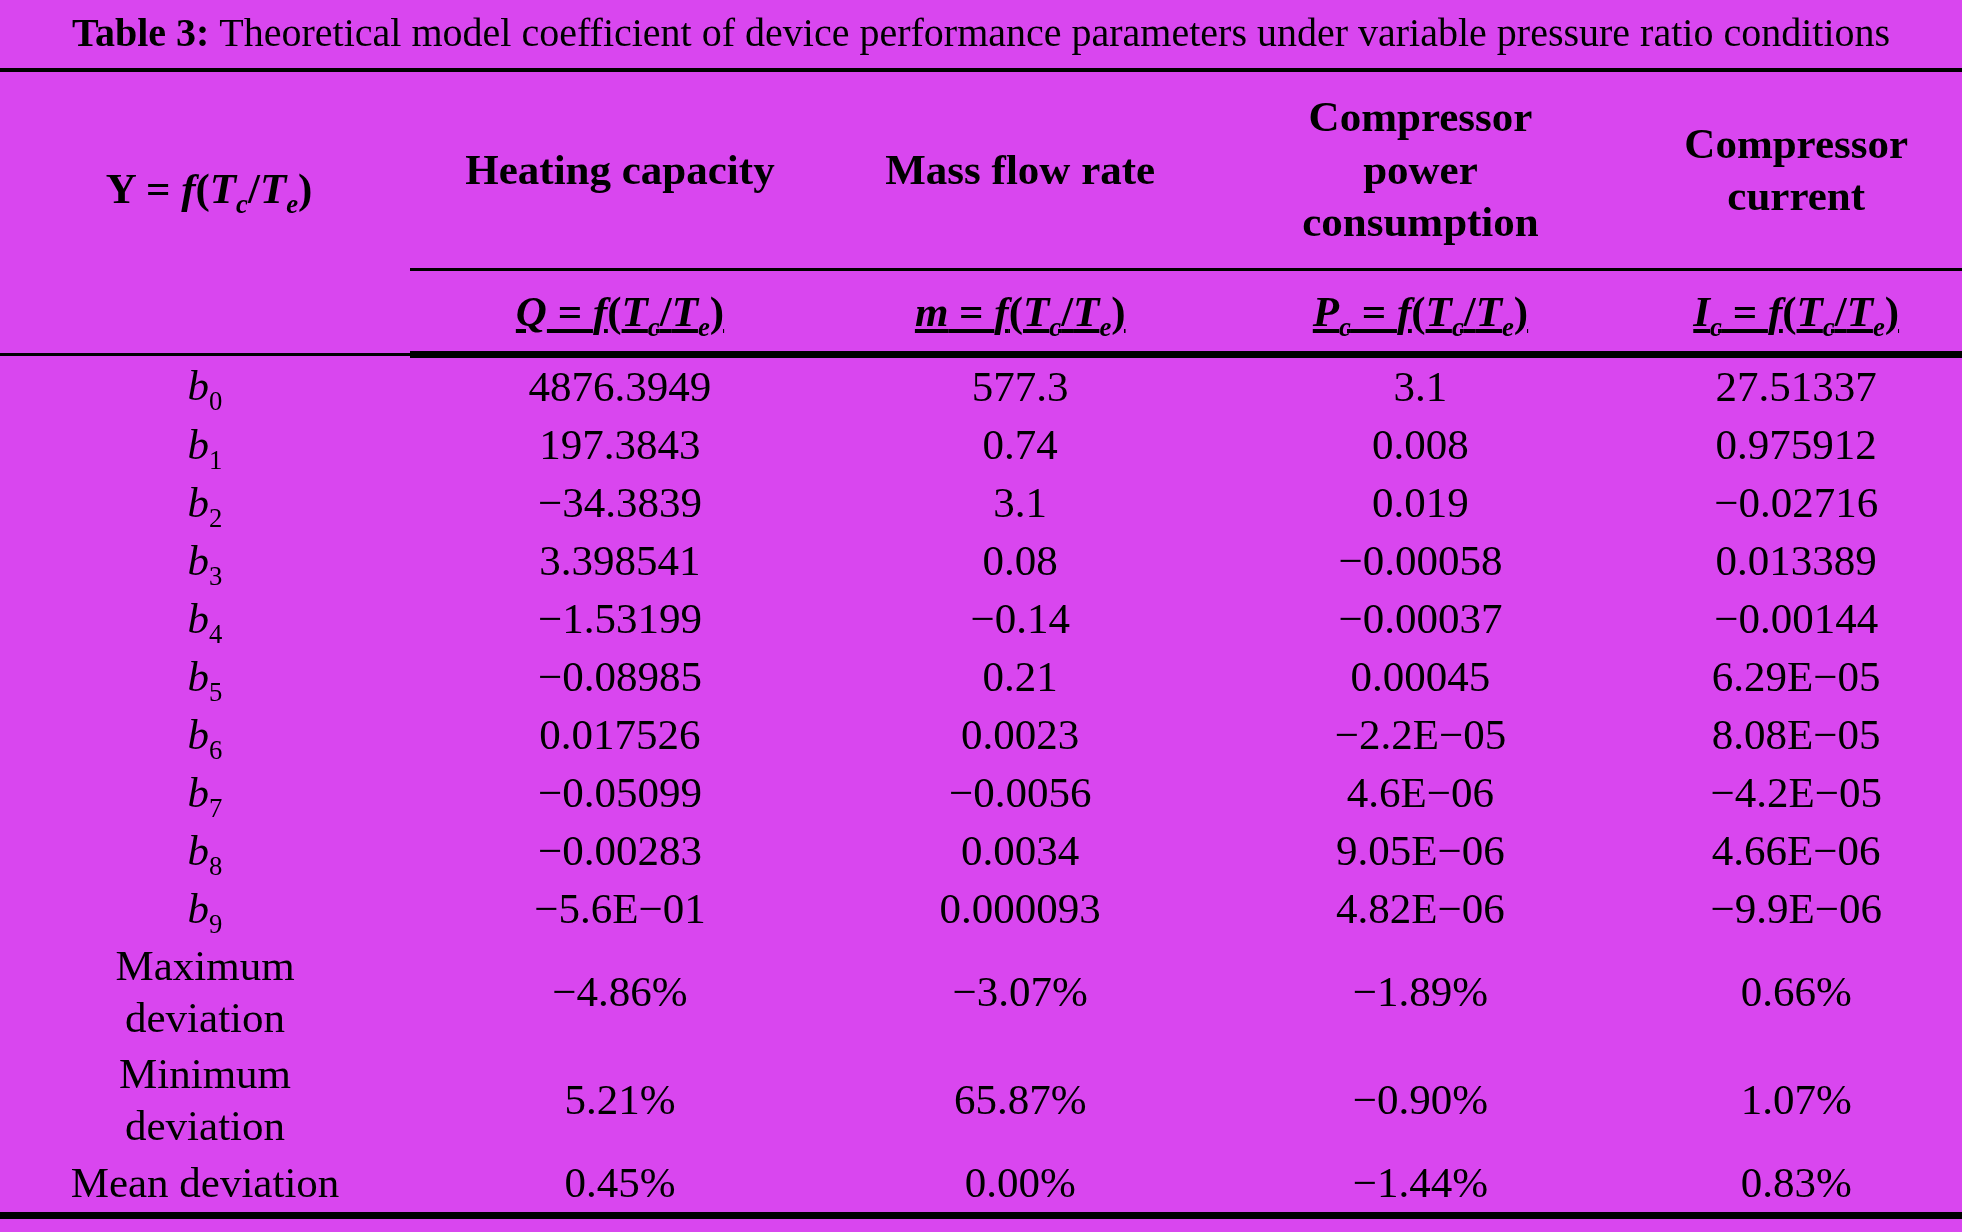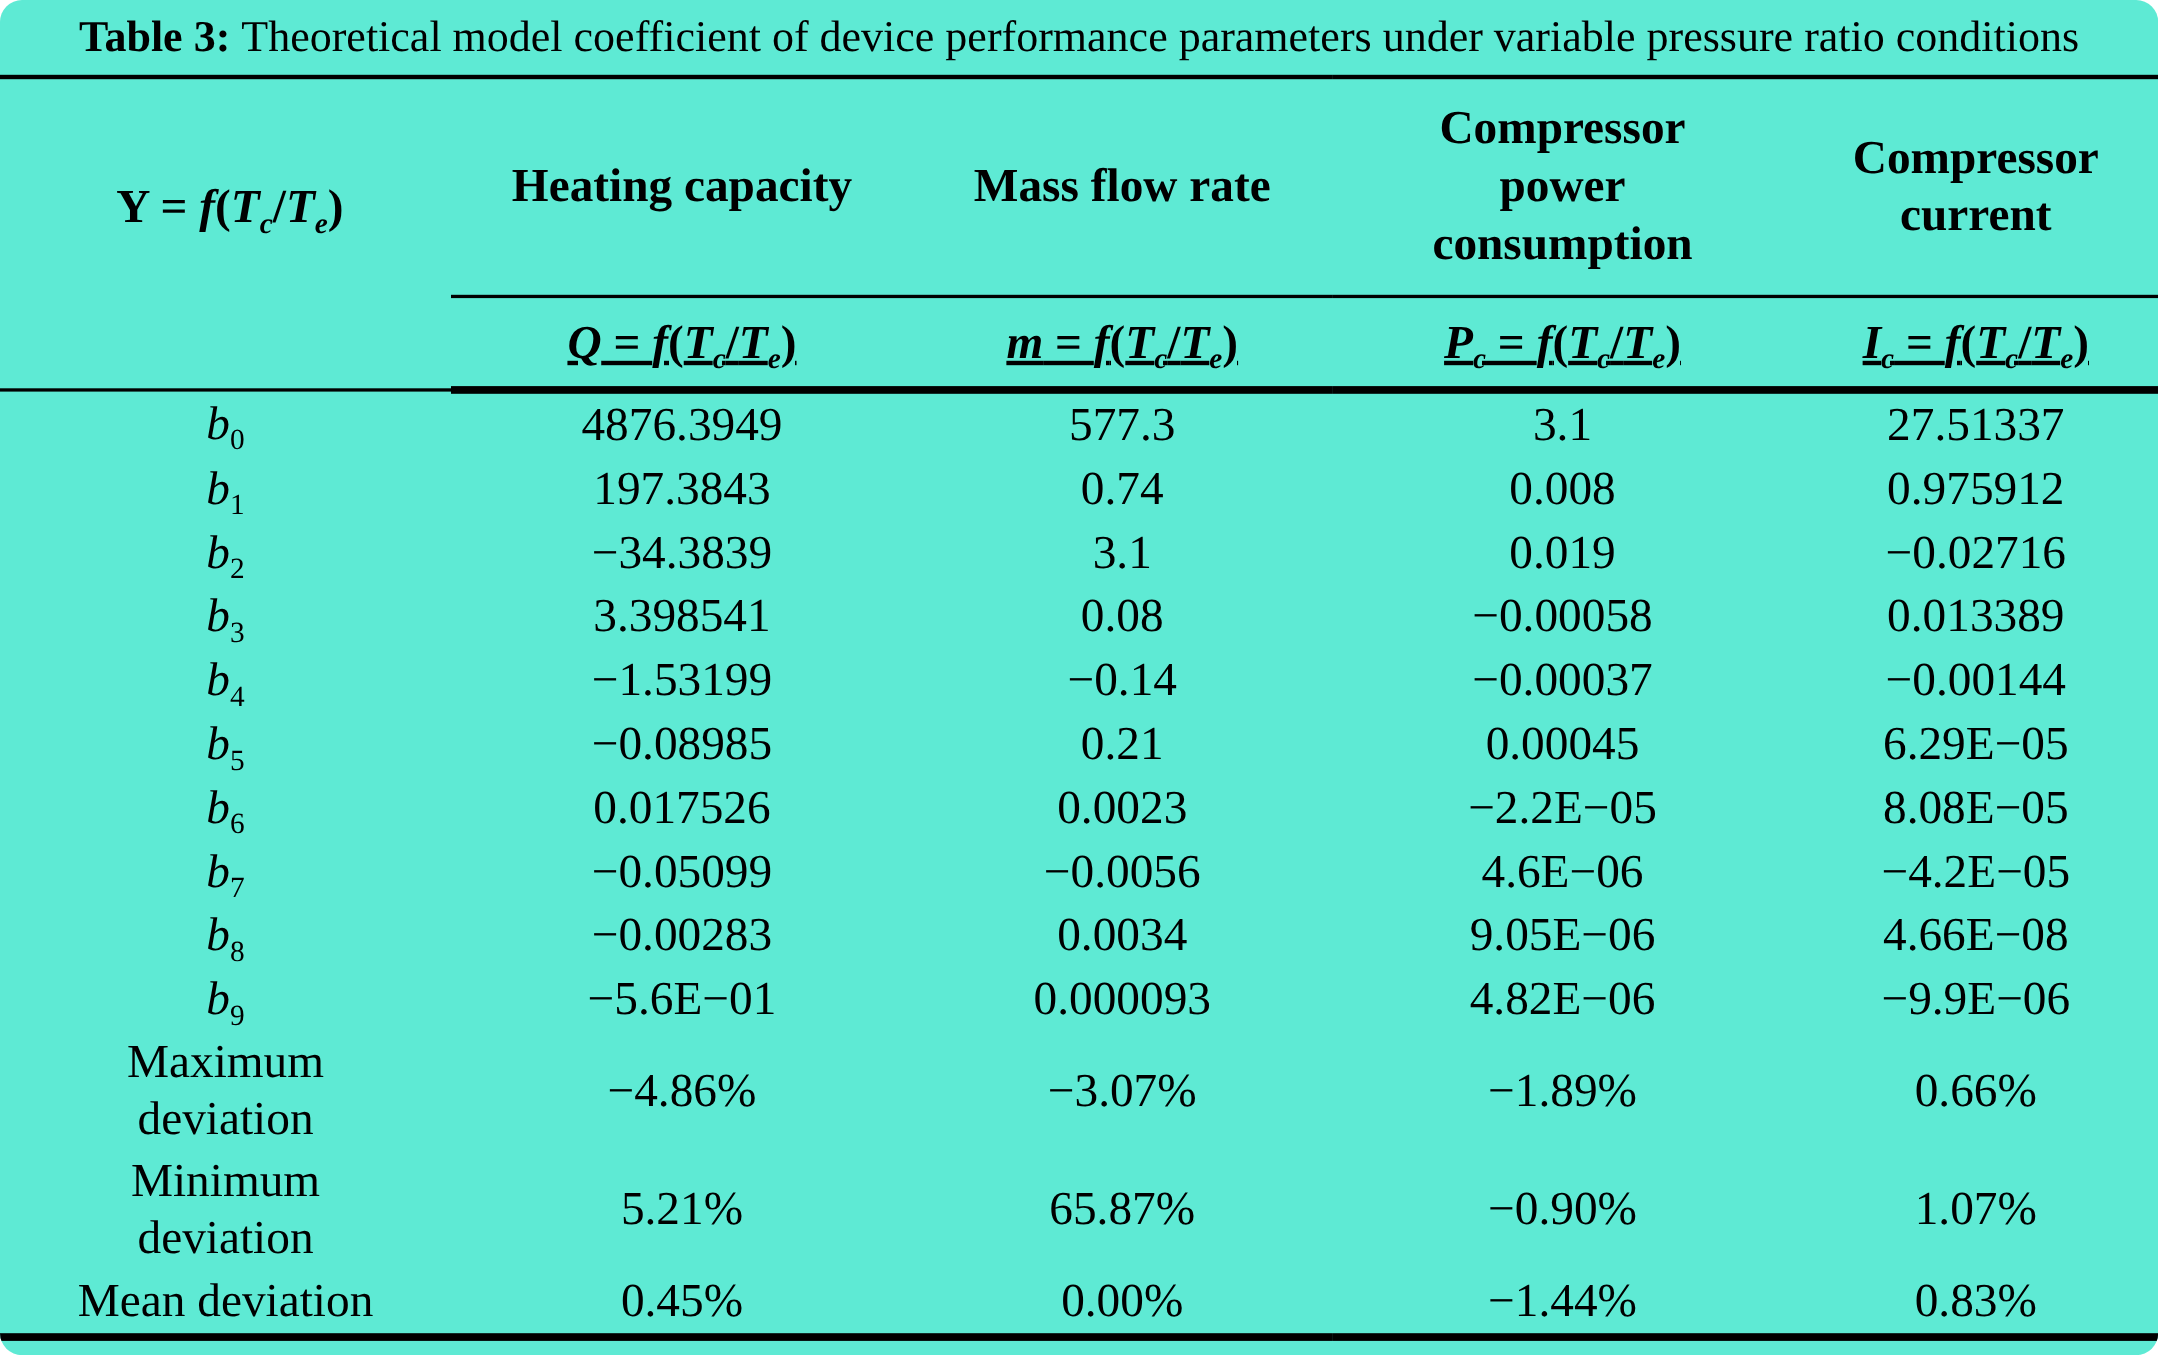--- a/index.html
+++ b/index.html
@@ -6,22 +6,21 @@
     margin: 0;
     padding: 0;
     background: #ffffff;
     color: #000000;
     font-family: "Liberation Serif", "DejaVu Serif", serif;
   }
   .page {
     width: 1962px;
     height: 1232px;
     overflow: hidden;
-    background: #5eead4;
-    border-radius: 20px;
+    background: #d946ef;
   }
   .caption {
     text-align: center;
     font-size: 40px;
     line-height: 1.15;
     padding: 10px 20px 12px 20px;
     white-space: nowrap;
   }
   .cap-label {
     font-weight: bold;
@@ -170,21 +169,21 @@
     <td>−0.05099</td>
     <td>−0.0056</td>
     <td>4.6E−06</td>
     <td>−4.2E−05</td>
   </tr>
         <tr>
     <td class="rowlabel"><i>b</i><sub>8</sub></td>
     <td>−0.00283</td>
     <td>0.0034</td>
     <td>9.05E−06</td>
-    <td>4.66E−08</td>
+    <td>4.66E−06</td>
   </tr>
         <tr>
     <td class="rowlabel"><i>b</i><sub>9</sub></td>
     <td>−5.6E−01</td>
     <td>0.000093</td>
     <td>4.82E−06</td>
     <td>−9.9E−06</td>
   </tr>
         <tr class="tall">
     <td class="rowlabel">Maximum

